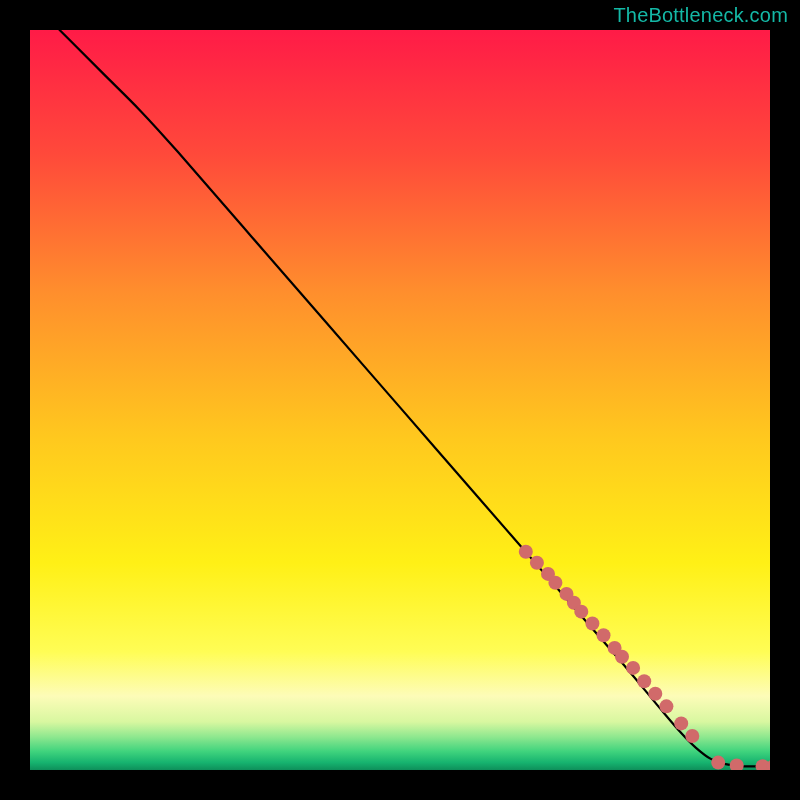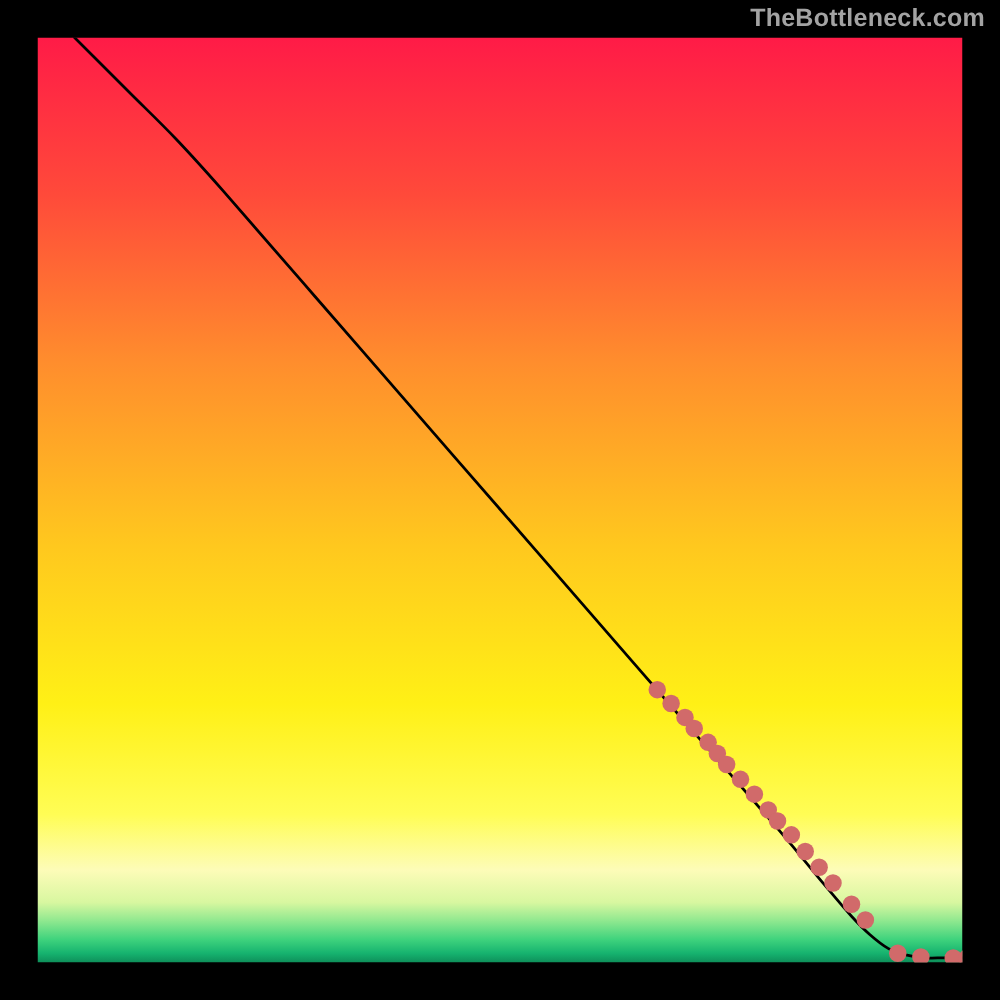--- a/index.html
+++ b/index.html
@@ -8,23 +8,23 @@
     height: 800px;
     background: #000;
     position: relative;
     font-family: Arial, sans-serif;
     overflow: hidden;
   }
   .watermark {
     position: absolute;
     top: 4px;
     right: 12px;
-    color: #a3a3a3;
+    color: #14b8a6;
     font-size: 20px;
-    font-weight: bold;
+    font-weight: normal;
     z-index: 10;
     letter-spacing: 0.2px;
   }
   .plot-frame {
     position: absolute;
     left: 30px;
     top: 30px;
     width: 740px;
     height: 740px;
     background: #000;

